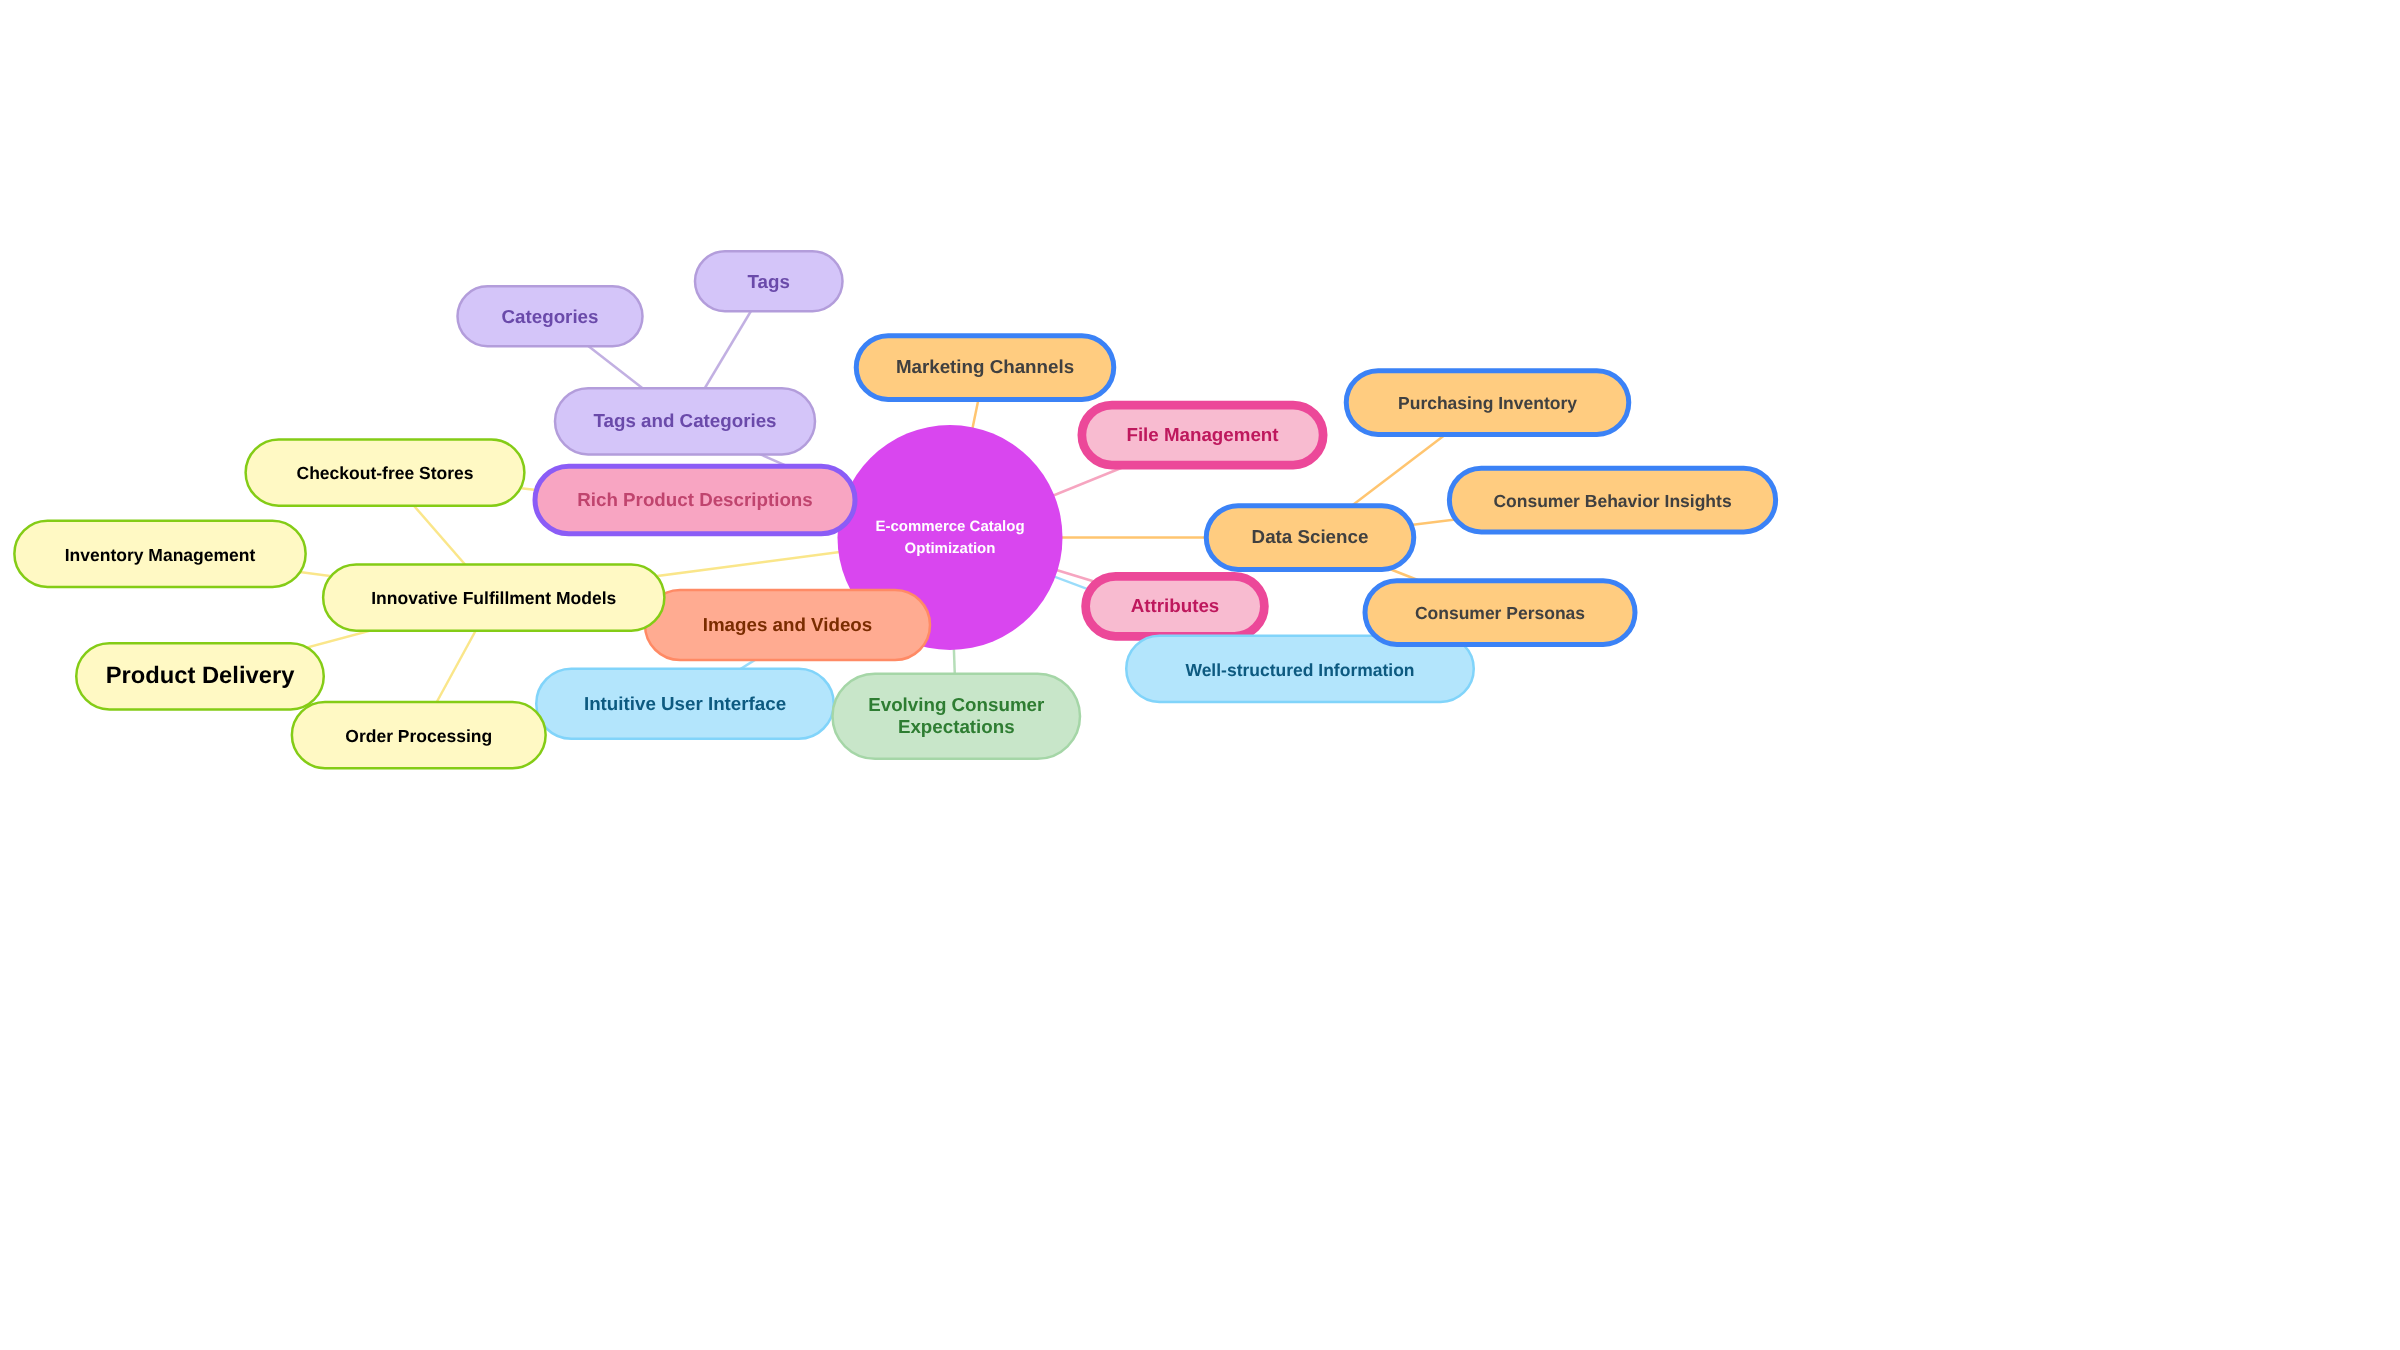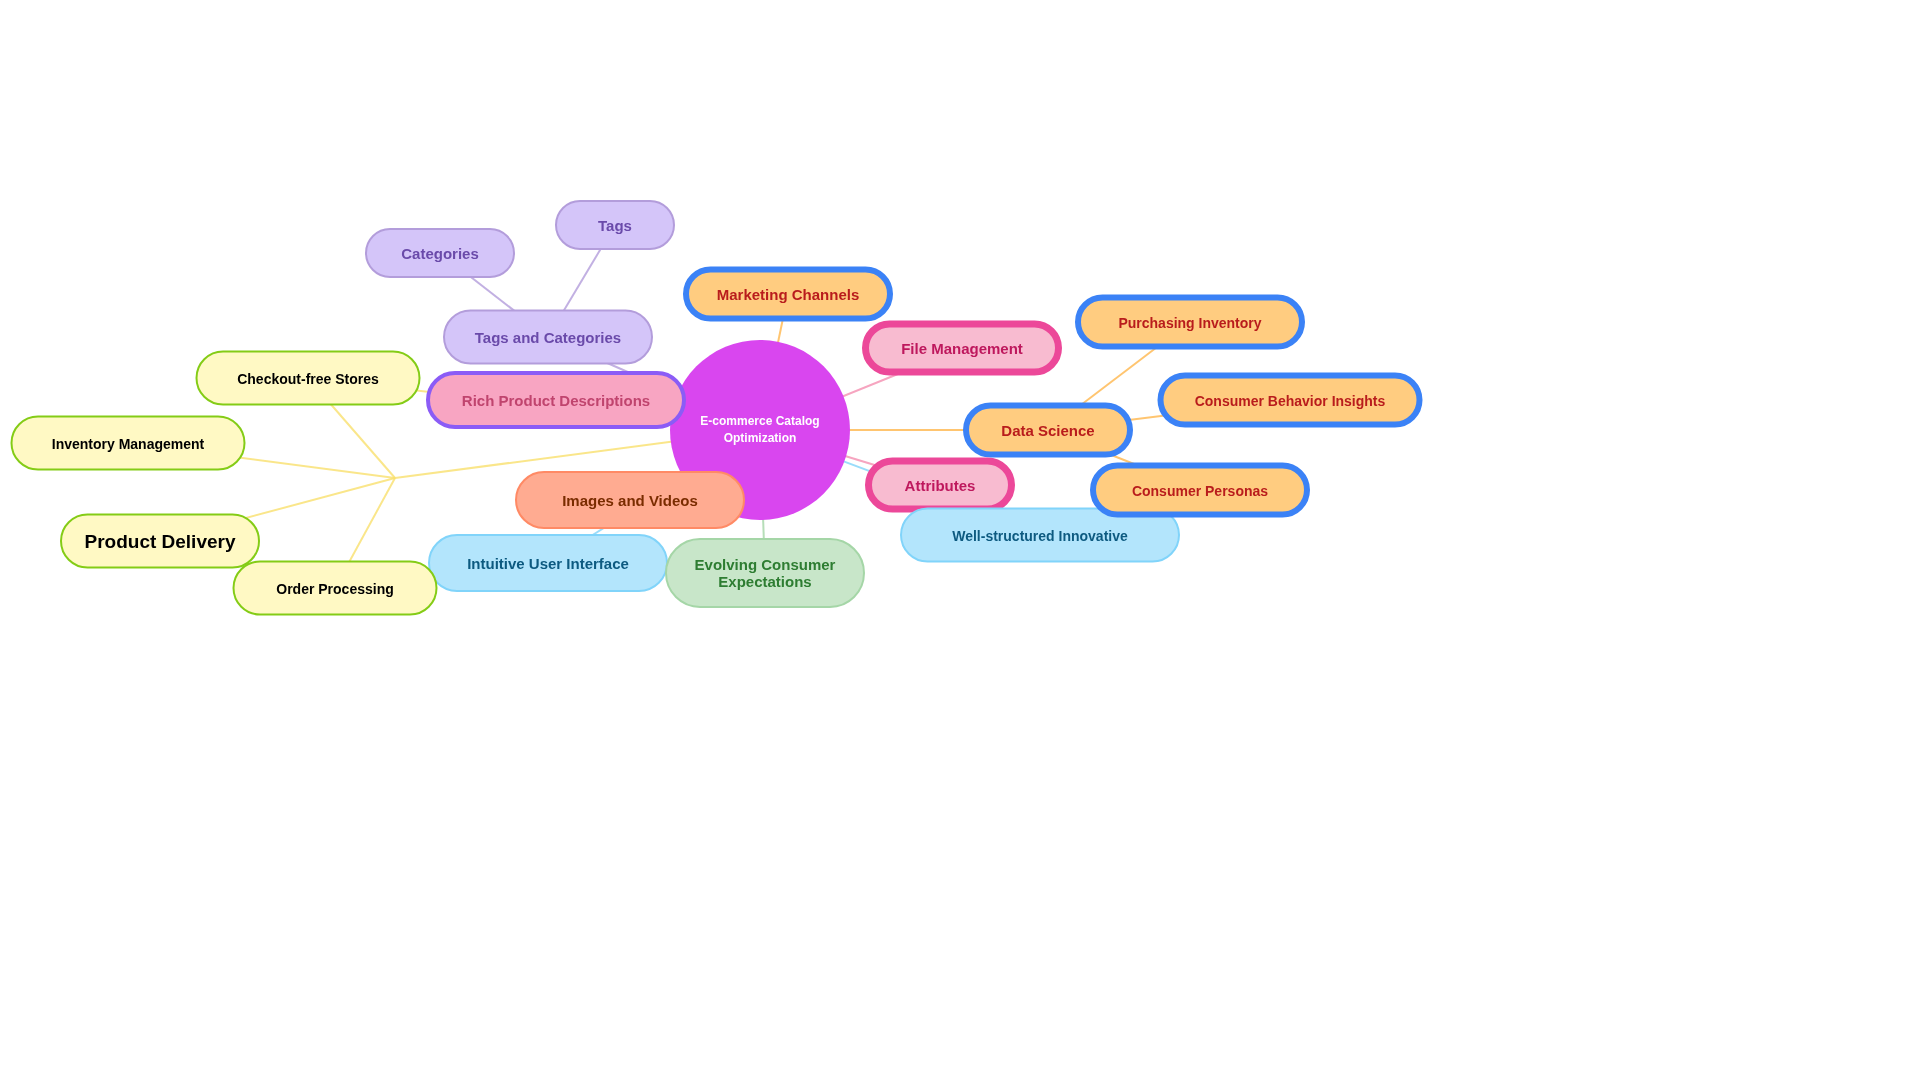--- a/index.html
+++ b/index.html
@@ -54,22 +54,22 @@
       color: #6a4aaa;
       border: 2px solid #b39ddb;
     }
     .node-yellow {
       background: #fff9c4;
       color: #000000;
       border: 2px solid #84cc16;
     }
     .node-orange {
       background: #ffcc80;
-      color: #b91c1c;
-      border: 6px solid #3b82f6;
+      color: #404040;
+      border: 4px solid #3b82f6;
     }
     .node-blue {
       background: #b3e5fc;
       color: #0d5a80;
       border: 2px solid #81d4fa;
     }
     .node-green {
       background: #c8e6c9;
       color: #2e7d32;
       border: 2px solid #a5d6a7;
@@ -119,21 +119,22 @@
     <div class="node node-purple" style="left: 548px; top: 337px; width: 210px; height: 55px; font-size: 15px;">Tags and Categories</div>
     <div class="node node-pink" style="left: 556px; top: 400px; width: 260px; height: 58px; font-size: 15px;">Rich Product Descriptions</div>
     <div class="node node-salmon" style="left: 630px; top: 500px; width: 230px; height: 58px; font-size: 15px;">Images and Videos</div>
     <div class="node node-blue" style="left: 548px; top: 563px; width: 240px; height: 58px; font-size: 15px;">Intuitive User Interface</div>
     <div class="node node-green" style="left: 765px; top: 573px; width: 200px; height: 70px; font-size: 15px;">Evolving Consumer
 Expectations</div>
     <div class="node node-orange" style="left: 788px; top: 294px; width: 210px; height: 55px; font-size: 15px;">Marketing Channels</div>
     <div class="node node-magenta" style="left: 962px; top: 348px; width: 200px; height: 55px; font-size: 15px;">File Management</div>
     <div class="node node-orange" style="left: 1048px; top: 430px; width: 170px; height: 55px; font-size: 15px;">Data Science</div>
     <div class="node node-magenta" style="left: 940px; top: 485px; width: 150px; height: 55px; font-size: 15px;">Attributes</div>
-    <div class="node node-blue" style="left: 1040px; top: 535px; width: 280px; height: 55px; font-size: 14px;">Well-structured Innovative</div>
+    <div class="node node-blue" style="left: 1040px; top: 535px; width: 280px; height: 55px; font-size: 14px;">Well-structured Information</div>
     <div class="node node-orange" style="left: 1190px; top: 322px; width: 230px; height: 55px; font-size: 14px;">Purchasing Inventory</div>
     <div class="node node-orange" style="left: 1290px; top: 400px; width: 265px; height: 55px; font-size: 14px;">Consumer Behavior Insights</div>
     <div class="node node-orange" style="left: 1200px; top: 490px; width: 220px; height: 55px; font-size: 14px;">Consumer Personas</div>
     <div class="node node-yellow" style="left: 308px; top: 378px; width: 225px; height: 55px; font-size: 14px;">Checkout-free Stores</div>
+    <div class="node node-yellow" style="left: 395px; top: 478px; width: 275px; height: 55px; font-size: 14px;">Innovative Fulfillment Models</div>
     <div class="node node-yellow" style="left: 128px; top: 443px; width: 235px; height: 55px; font-size: 14px;">Inventory Management</div>
     <div class="node node-yellow" style="left: 160px; top: 541px; width: 200px; height: 55px; font-size: 19px;">Product Delivery</div>
     <div class="node node-yellow" style="left: 335px; top: 588px; width: 205px; height: 55px; font-size: 14px;">Order Processing</div>
   </div>
 
 </body></html>

